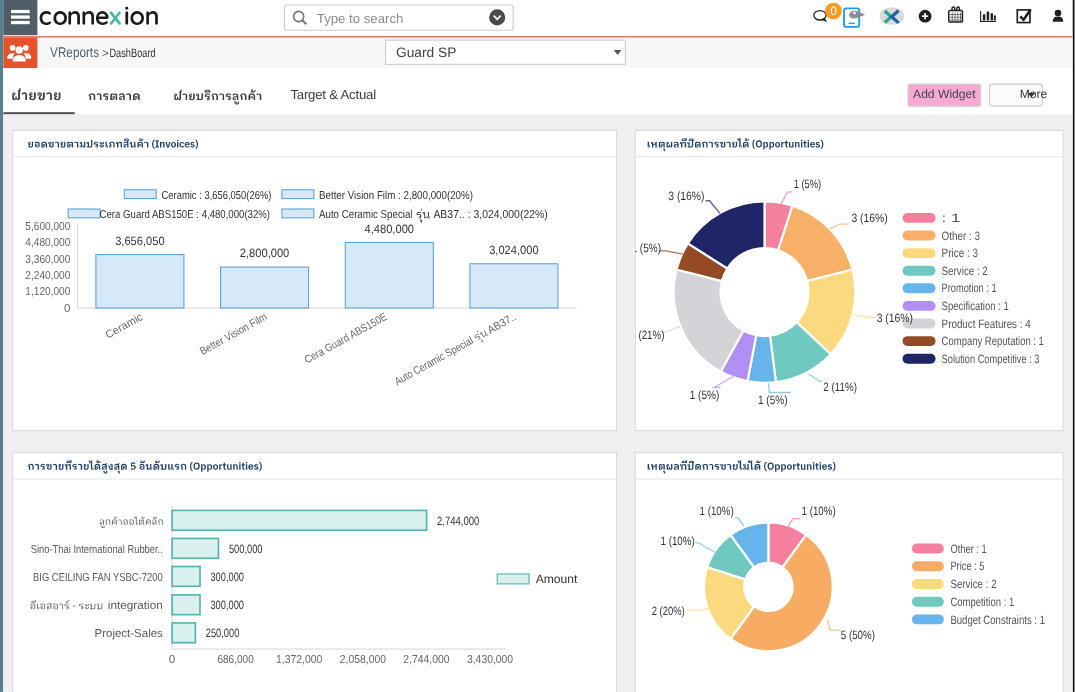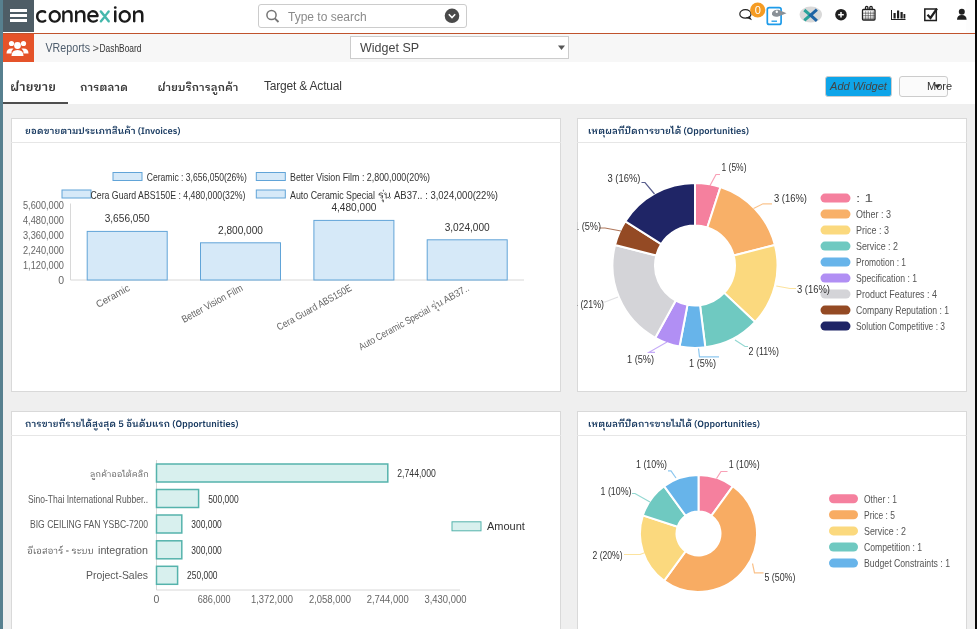--- a/index.html
+++ b/index.html
@@ -13,27 +13,27 @@
 <div class="abs" style="left:9.5px;top:13.8px;width:17px;height:3px;background:#fff"></div>
 <div class="abs" style="left:9.5px;top:19.1px;width:17px;height:3px;background:#fff"></div>
 
 <div class="abs" style="left:258px;top:3.5px;width:209px;height:24.5px;border:1px solid #ccc;border-radius:3px;background:#fff;"></div>
 <div class="abs" style="left:288px;top:9.5px;font-size:12px;color:#8a8a8a;text-align:center;">Type to search</div>
 
 <div class="abs" style="left:2.5px;top:33px;width:972px;height:29px;background:#F7F7F7;border-top:1.5px solid #C0532D;"></div>
 <div class="abs" style="left:2.5px;top:33.5px;width:31px;height:28.5px;background:#E5532A"></div>
 
 <div class="abs" style="left:350px;top:36px;width:219px;height:23px;background:#fff;border:1px solid #ccc;"></div>
-<div class="abs" style="left:360px;top:40.5px;font-size:12.5px;color:#444;">Widget SP</div>
+<div class="abs" style="left:360px;top:40.5px;font-size:12.5px;color:#444;">Guard SP</div>
 
 <div class="abs" style="left:2.5px;top:62px;width:972px;height:42px;background:#fff;"></div>
 <div class="abs" style="left:264px;top:79px;font-size:12px;font-weight:normal;color:#3b3b3b;letter-spacing:-0.2px;">Target &amp; Actual</div>
 <div class="abs" style="left:2.5px;top:101.5px;width:65px;height:2.5px;background:#4E4E4E"></div>
-<div class="abs" style="left:825px;top:76px;width:67px;height:21px;border:1px solid #ccc;border-radius:3px;background:#0ea5e9;
-  font-size:11px;color:#444;text-align:center;line-height:19px;font-style:italic;">Add Widget</div>
+<div class="abs" style="left:825px;top:76px;width:67px;height:21px;border:1px solid #ccc;border-radius:3px;background:#f9a8d4;
+  font-size:11px;color:#444;text-align:center;line-height:19px;">Add Widget</div>
 <div class="abs" style="left:899px;top:76px;width:49px;height:21px;border:1px solid #ccc;border-radius:3px;background:#FBFBFB;
   font-size:11px;color:#333;text-align:left;padding-left:27px;line-height:19px;">More</div>
 
 <div class="abs" style="left:2.5px;top:104px;width:972px;height:525px;background:#EFEFEF;"></div>
 
 <div class="abs" style="left:11px;top:117.5px;width:550px;height:274px;background:#fff;border:1px solid #D9D9D9;"></div>
 <div class="abs" style="left:11px;top:117.5px;width:550px;height:25px;border-bottom:1px solid #E6E6E6;"></div>
 <div class="abs" style="left:576.5px;top:117.5px;width:390px;height:274px;background:#fff;border:1px solid #D9D9D9;"></div>
 <div class="abs" style="left:576.5px;top:117.5px;width:390px;height:25px;border-bottom:1px solid #E6E6E6;"></div>
 <div class="abs" style="left:11px;top:410.5px;width:550px;height:274px;background:#fff;border:1px solid #D9D9D9;"></div>

